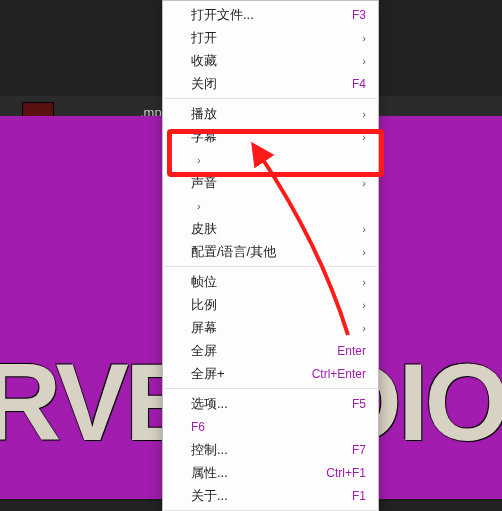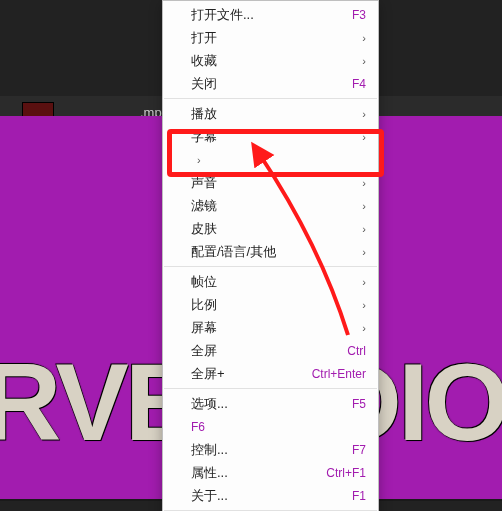--- a/index.html
+++ b/index.html
@@ -72,21 +72,20 @@
       <span class="sub">›</span>
     </div>
     <div class="mi">
       <span class="sub">›</span>
     </div>
     <div class="mi">
       <span class="lbl">声音</span>
       <span class="sub">›</span>
     </div>
     <div class="mi">
-      <span class="lbl">滤镜</span>
       <span class="sub">›</span>
     </div>
     <div class="mi">
       <span class="lbl">皮肤</span>
       <span class="sub">›</span>
     </div>
     <div class="mi">
       <span class="lbl">配置/语言/其他</span>
       <span class="sub">›</span>
     </div>
@@ -98,21 +97,21 @@
     <div class="mi">
       <span class="lbl">比例</span>
       <span class="sub">›</span>
     </div>
     <div class="mi">
       <span class="lbl">屏幕</span>
       <span class="sub">›</span>
     </div>
     <div class="mi">
       <span class="lbl">全屏</span>
-      <span class="sc">Ctrl</span>
+      <span class="sc">Enter</span>
     </div>
     <div class="mi">
       <span class="lbl">全屏+</span>
       <span class="sc">Ctrl+Enter</span>
     </div>
     <div class="sep"></div>
     <div class="mi">
       <span class="lbl">选项...</span>
       <span class="sc">F5</span>
     </div>

